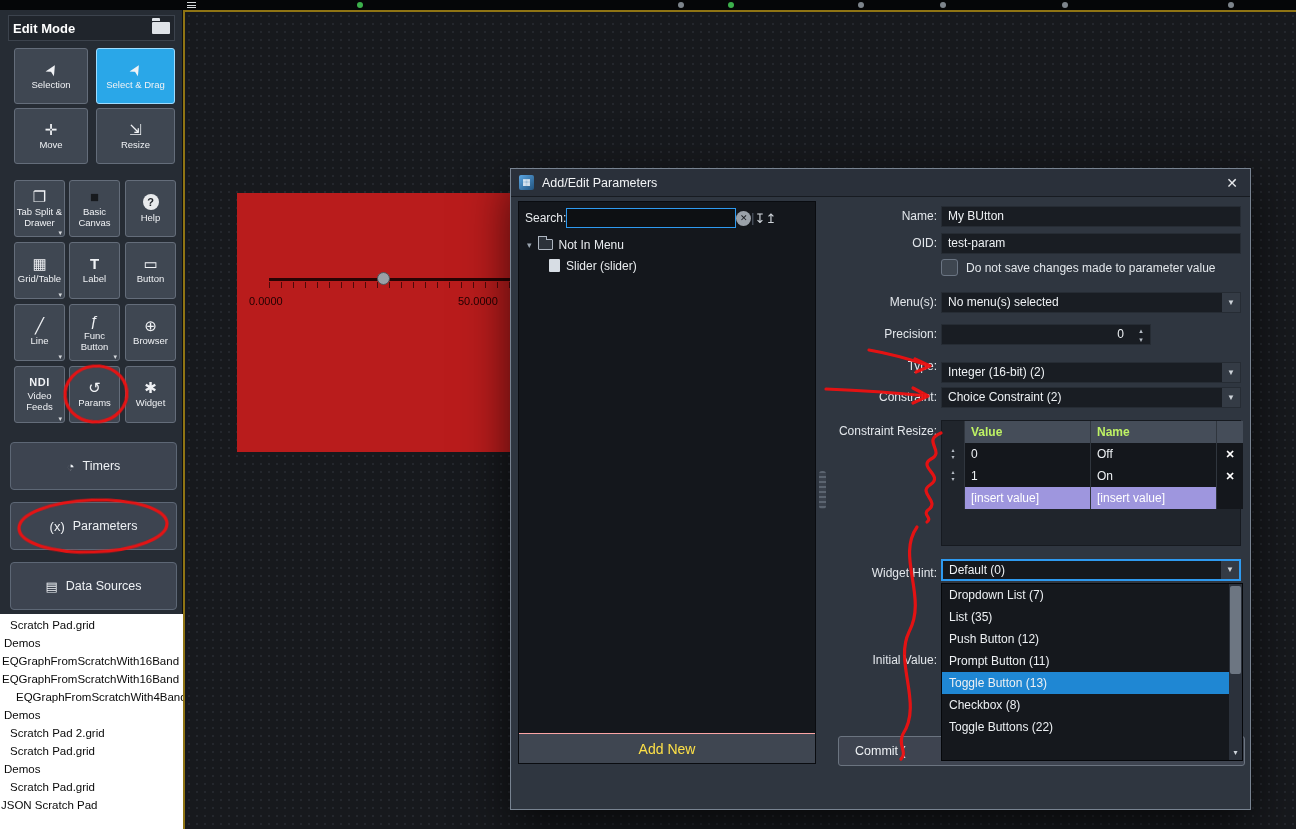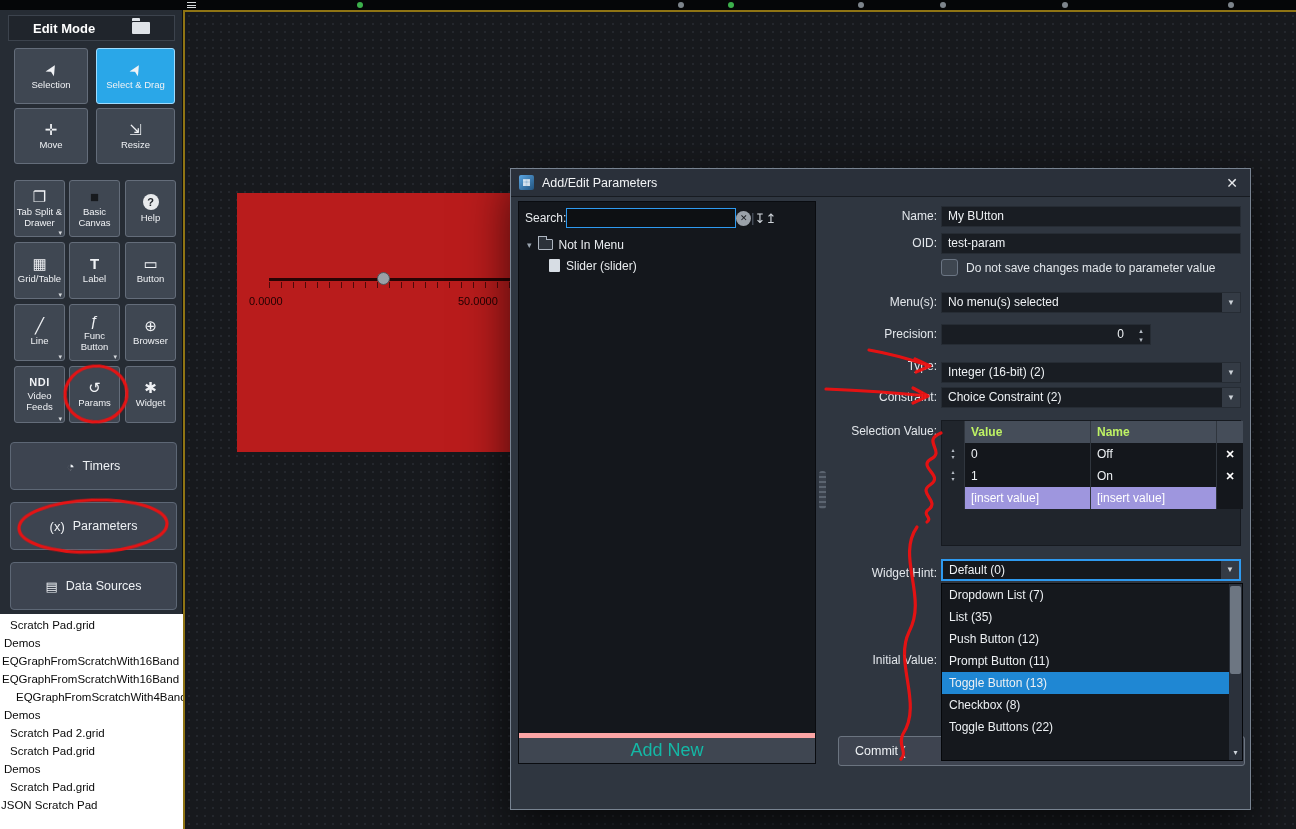--- a/index.html
+++ b/index.html
@@ -18,21 +18,21 @@
 .left-edge{position:absolute;left:0;top:12px;width:2px;height:600px;background:#79620f;z-index:2}
 
 .red-widget{position:absolute;left:237px;top:193px;width:330px;height:259px;background:#b91c1c;z-index:2}
 .slider-track{position:absolute;left:32px;top:85px;right:0;height:3px;background:rgba(15,0,0,.85)}
 .slider-ticks{position:absolute;left:32px;top:89px;right:8px;height:6px;background:repeating-linear-gradient(90deg,rgba(20,0,0,.65) 0 1px,transparent 1px 12px)}
 .slider-handle{position:absolute;left:140px;top:79px;width:13px;height:13px;border-radius:50%;background:#9aa0a6;border:1px solid #50555a}
 .slider-lbl{position:absolute;top:102px;color:#210202;font-size:11px}
 
 
 .left-panel{position:absolute;left:0;top:10px;width:183px;height:604px;background:#262c34;border-right:1px solid #0d0f12;z-index:10}
-.em-header{position:absolute;left:8px;top:5px;width:167px;height:26px;background:#20252c;border:1px solid #3c434d;display:flex;align-items:center;justify-content:space-between;padding:0 24px;color:#fff}
+.em-header{position:absolute;left:8px;top:5px;width:167px;height:26px;background:#20252c;border:1px solid #3c434d;display:flex;align-items:center;justify-content:space-between;padding:0 4px;color:#fff}
 .em-title{font-weight:bold;font-size:13px}
 .hdr-folder{width:18px;height:12px;background:#dfe3e8;border-radius:1px;position:relative}
 .hdr-folder::before{content:"";position:absolute;left:0;top:-4px;width:8px;height:3px;background:#dfe3e8;border-radius:1px 1px 0 0}
 .tool{position:absolute;background:#3f4752;border:1px solid #646d7a;border-radius:3px;color:#f0f2f5;display:flex;flex-direction:column;align-items:center;justify-content:center;text-align:center;font-size:9.5px;line-height:1.15;gap:3px;cursor:pointer}
 .tool.selected{background:#2aa7e8;border-color:#9fdcff}
 .ticon{font-size:15px;line-height:1;display:block}
 .ticon.rot{transform:rotate(-60deg)}
 .ticon.dark{color:#171a1e}
 .ticon.ndi{font-weight:bold;font-size:11px;letter-spacing:.5px}
 .icon-help{width:16px;height:16px;border-radius:50%;background:#e8eaec;color:#22262b;font-weight:bold;font-size:11px;line-height:16px;text-align:center}
@@ -56,21 +56,21 @@
 .search-row{position:absolute;left:0;top:4px;right:0;height:24px;display:flex;align-items:center;padding:0 6px;color:#e8ebee;font-size:12px}
 .search-input{width:170px;height:20px;background:#0d1013;border:1px solid #2e9af0;color:#fff;font-size:12px;padding:0 4px;outline:none}
 .clear-circle{width:15px;height:15px;border-radius:50%;background:#9aa1a9;color:#16191d;font-size:9px;line-height:15px;text-align:center;cursor:pointer}
 .srch-sep{color:#5a6270}
 .srch-ic{color:#cfd4da;font-size:13px;cursor:pointer;line-height:1}
 .tree-row{position:absolute;left:0;right:0;height:21px;display:flex;align-items:center;gap:6px;color:#e9ecef;font-size:12px;cursor:pointer}
 .tri{color:#9aa4af;font-size:9px}
 .folder{width:15px;height:11px;border:1px solid #aeb6c0;border-radius:1px;position:relative;background:#2c323a}
 .folder::before{content:"";position:absolute;left:-1px;top:-4px;width:7px;height:3px;border:1px solid #aeb6c0;border-bottom:none;background:#2c323a}
 .doc{width:11px;height:13px;background:#d7dde4;border-radius:1px}
-.addnew{position:absolute;left:0;bottom:0;right:0;height:30px;background:#3f4651;border-top:5px solid #fca5a5;color:#14b8a6;font-size:18px;display:flex;align-items:center;justify-content:center;cursor:pointer}
+.addnew{position:absolute;left:0;bottom:0;right:0;height:30px;background:#3f4651;border-top:1px solid #fca5a5;color:#fde047;font-size:14px;display:flex;align-items:center;justify-content:center;cursor:pointer}
 .splitter{position:absolute;left:308px;top:302px;width:7px;height:38px;background:#3a414c;border-radius:3px;background-image:repeating-linear-gradient(180deg,#5b6470 0 2px,transparent 2px 5px);cursor:col-resize}
 
 
 .flabel{position:absolute;left:322px;width:104px;text-align:right;color:#e3e7eb;font-size:12px;line-height:21px}
 .ffield{position:absolute;left:430px;width:300px;height:21px;background:#191d23;border:1px solid #262c34;color:#eef1f4;font-size:12px;line-height:19px;padding:0 6px}
 .chevbox{position:absolute;right:0;top:0;bottom:0;width:18px;background:#343b45;color:#cdd2d8;font-size:8px;display:flex;align-items:center;justify-content:center}
 .fcheck{position:absolute;left:430px;width:17px;height:17px;background:#3e4650;border:1px solid #6b7583;border-radius:3px;cursor:pointer}
 .fchecklbl{position:absolute;left:455px;color:#e3e7eb;font-size:12px;line-height:18px}
 .spinner-arrows{position:absolute;right:2px;top:1px;width:14px;color:#b6bdc6;font-size:7px;line-height:9px;text-align:center;cursor:pointer}
 
@@ -284,21 +284,21 @@
       <span>Integer (16-bit) (2)</span>
       <span class="chevbox">▼</span>
     </div>
 
     <div class="flabel" style="top:218px">Constraint:</div>
     <div class="ffield" style="top:218px">
       <span>Choice Constraint (2)</span>
       <span class="chevbox">▼</span>
     </div>
 
-    <div class="flabel" style="top:252px">Selection Value:</div>
+    <div class="flabel" style="top:252px">Constraint Resize:</div>
     <div class="cv-table">
       <div class="cv-grid">
         <div class="cv-h0"></div>
         <div class="cv-h">Value</div>
         <div class="cv-h">Name</div>
         <div class="cv-h"></div>
       </div>
       <div class="cv-grid">
         <div class="cv-spin">▴<br>▾</div>
         <div class="cv-c">0</div>

